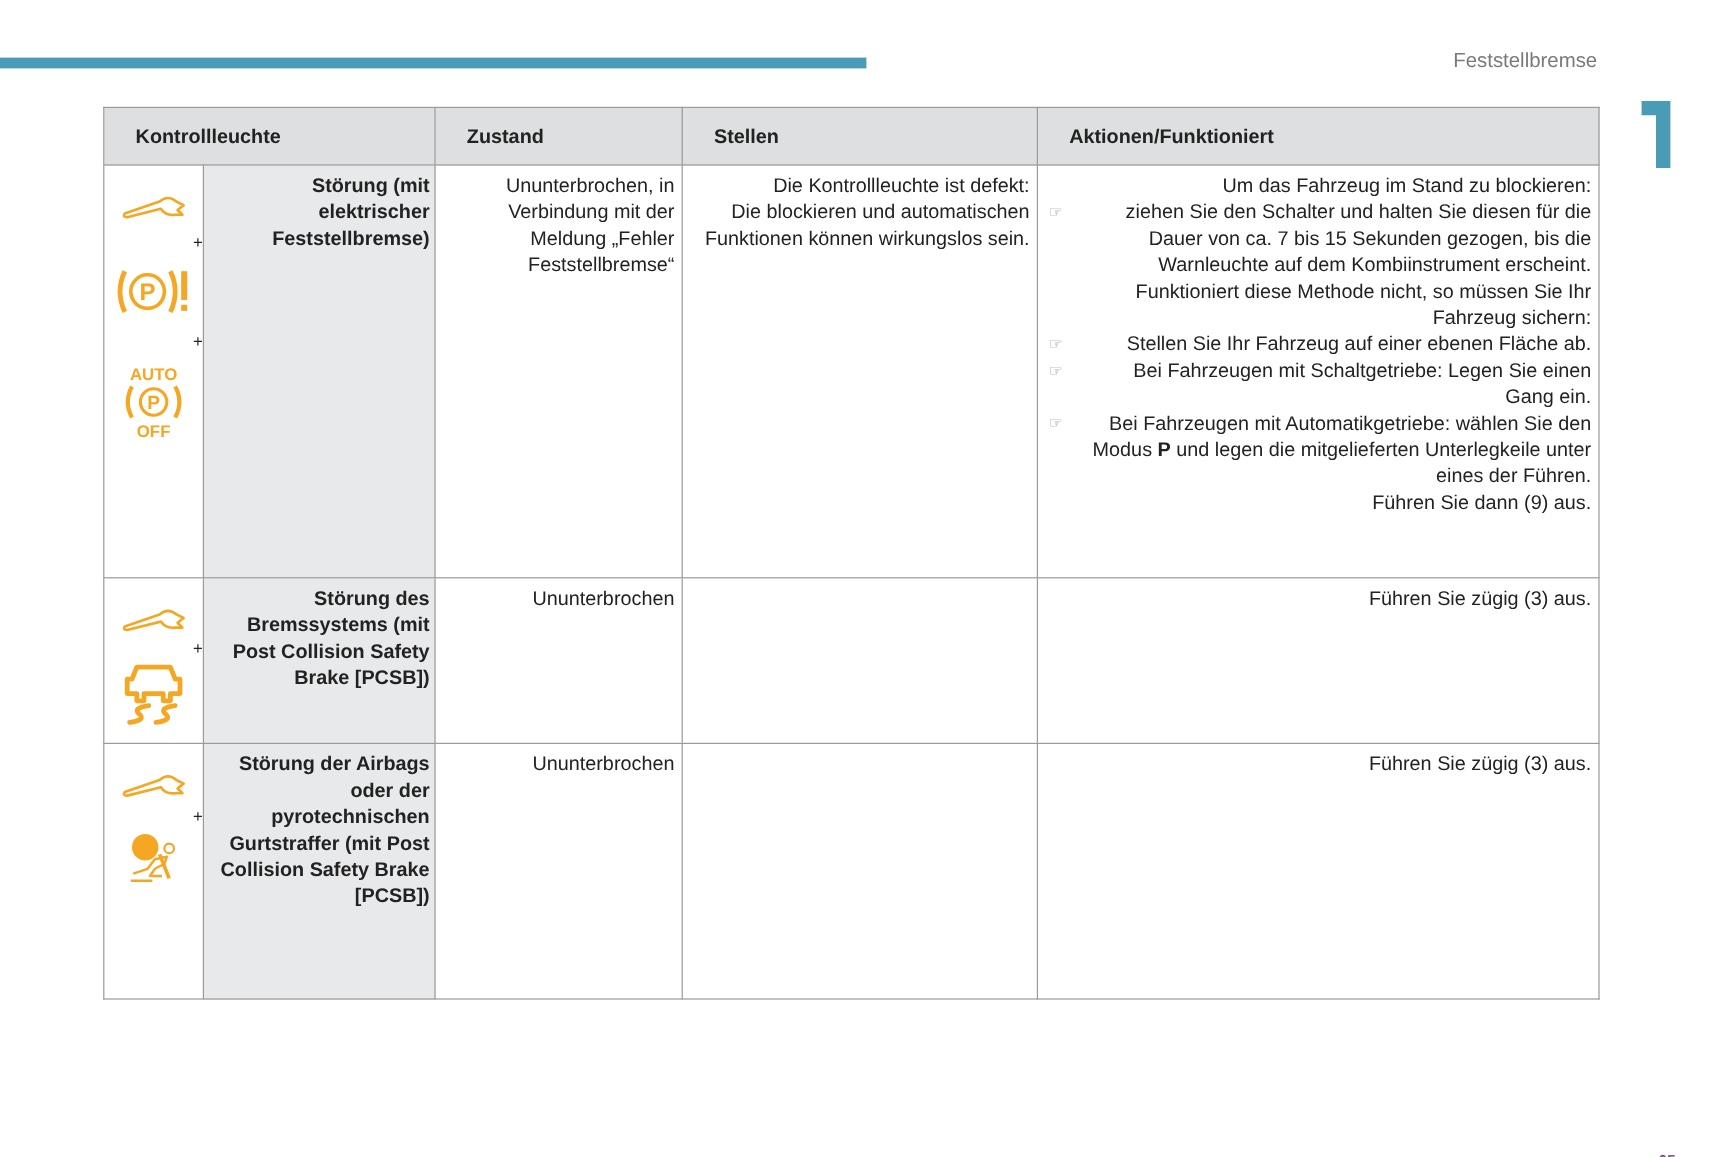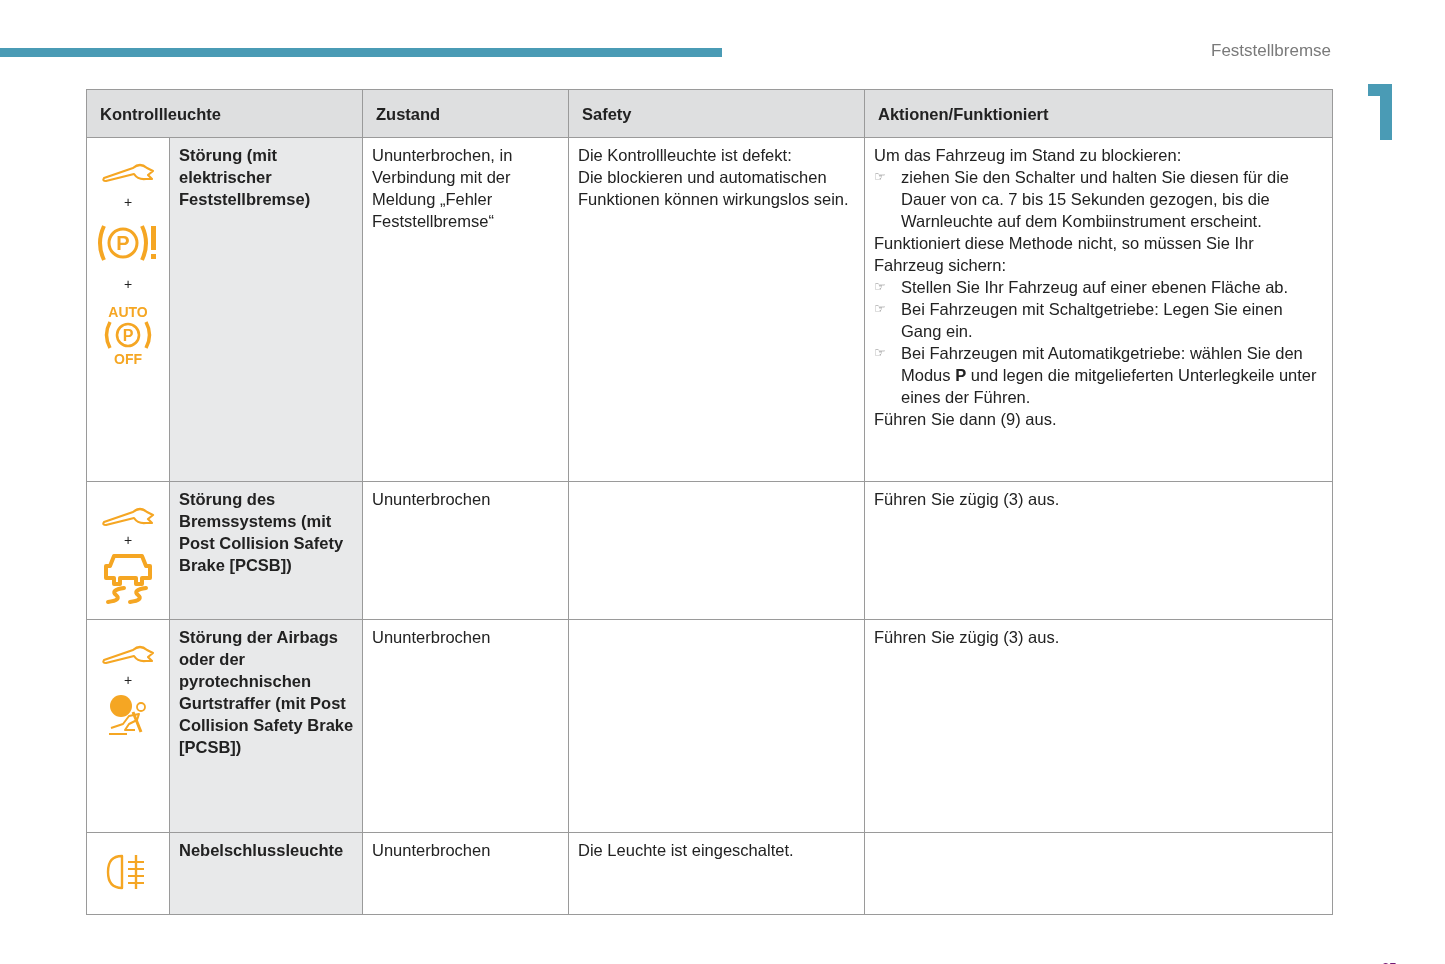--- a/index.html
+++ b/index.html
@@ -5,23 +5,23 @@
   html, body { margin:0; padding:0; background:#ffffff; }
   body { width:1445px; height:964px; position:relative; overflow:hidden;
          font-family:"Liberation Sans", sans-serif; color:#222; }
   .top-bar { position:absolute; left:0; top:48px; width:722px; height:9px; background:#4a9bb5; }
   .section-title { position:absolute; right:114px; top:41px; font-size:17px; color:#7a7a7a; }
   .chapter-num { position:absolute; left:1366px; top:84px; width:28px; height:56px; }
   .page-num { position:absolute; left:1382px; top:960px; font-size:13px; font-weight:bold; color:#701a75; }
 
   table.warn { position:absolute; left:86px; top:89px; width:1246px; border-collapse:collapse;
                table-layout:fixed; font-size:16.5px; line-height:22px; }
-  table.warn td, table.warn th { border:1.5px solid #9a9a9a; vertical-align:top; padding:0; }
+  table.warn td, table.warn th { border:1.5px solid #9a9a9a; vertical-align:top; padding:0;text-align:right; }
   table.warn th { background:#dedfe0; height:47px; text-align:left; font-weight:bold;
-                  vertical-align:middle; padding-left:13px; font-size:16.5px; }
+                  vertical-align:middle; padding-left:26px; font-size:16.5px; }
   td.icons { background:#fff; text-align:center; padding-top:20px !important; }
   td.name { background:#e8e9ea; font-weight:bold; padding:6px 4px 0 9px !important; }
   td.txt { padding:6px 6px 0 9px !important; }
   .plus { font-size:14px; line-height:16px; color:#222; margin:4px 0; }
   .ic { display:block; margin:0 auto; }
   ul.ptr { list-style:none; margin:0; padding:0; }
   ul.ptr li { position:relative; padding-left:27px; }
   ul.ptr li .hand { position:absolute; left:0; top:0; font-size:13px; color:#888; }
   b.inline { font-weight:bold; }
 </style>
@@ -39,21 +39,21 @@
     <col style="width:83px">
       <col style="width:193px">
       <col style="width:206px">
       <col style="width:296px">
       <col style="width:468px">
   </colgroup>
   <thead>
     <tr>
       <th colspan="2">Kontrollleuchte</th>
       <th>Zustand</th>
-      <th>Safety</th>
+      <th>Stellen</th>
       <th>Aktionen/Funktioniert</th>
     </tr>
   </thead>
   <tbody>
 
     <tr style="height:344px">
       <td class="icons" style="padding-top:22px">
         <svg class="ic" width="56" height="26" viewBox="0 0 56 26">
           <path d="M4 20 Q2 23 6 23 L34 16 Q38 22 46 21 L52 21 L48 17 L53 13 L47 10 Q40 4 33 10 Z" fill="none" stroke="#f5a623" stroke-width="2.2" stroke-linejoin="round"></path>
         </svg>
@@ -128,29 +128,16 @@
           <path d="M28 18 L36 38" stroke="#f5a623" stroke-width="3"></path>
           <path d="M4 40 L22 40" stroke="#f5a623" stroke-width="2"></path>
         </svg>
       </td>
       <td class="name">Störung der Airbags oder der pyrotechnischen Gurtstraffer (mit Post Collision Safety Brake [PCSB])</td>
       <td class="txt">Ununterbrochen</td>
       <td class="txt"></td>
       <td class="txt">Führen Sie zügig (3) aus.</td>
     </tr>
 
-    <tr style="height:82px">
-      <td class="icons" style="padding-top:20px">
-        <svg class="ic" width="44" height="38" viewBox="0 0 44 38">
-          <path d="M16 3 Q2 3 2 19 Q2 35 16 35 Z" fill="none" stroke="#f5a623" stroke-width="2.4" stroke-linejoin="round"></path>
-          <path d="M30 2 V36" stroke="#f5a623" stroke-width="2.4"></path>
-          <path d="M22 9 H38 M22 16 H38 M22 23 H38 M22 30 H38" stroke="#f5a623" stroke-width="2.2"></path>
-        </svg>
-      </td>
-      <td class="name">Nebelschlussleuchte</td>
-      <td class="txt">Ununterbrochen</td>
-      <td class="txt">Die Leuchte ist eingeschaltet.</td>
-      <td class="txt"></td>
-    </tr>
   </tbody>
 </table>
 
 <div class="page-num">25</div>
 
 </body></html>

